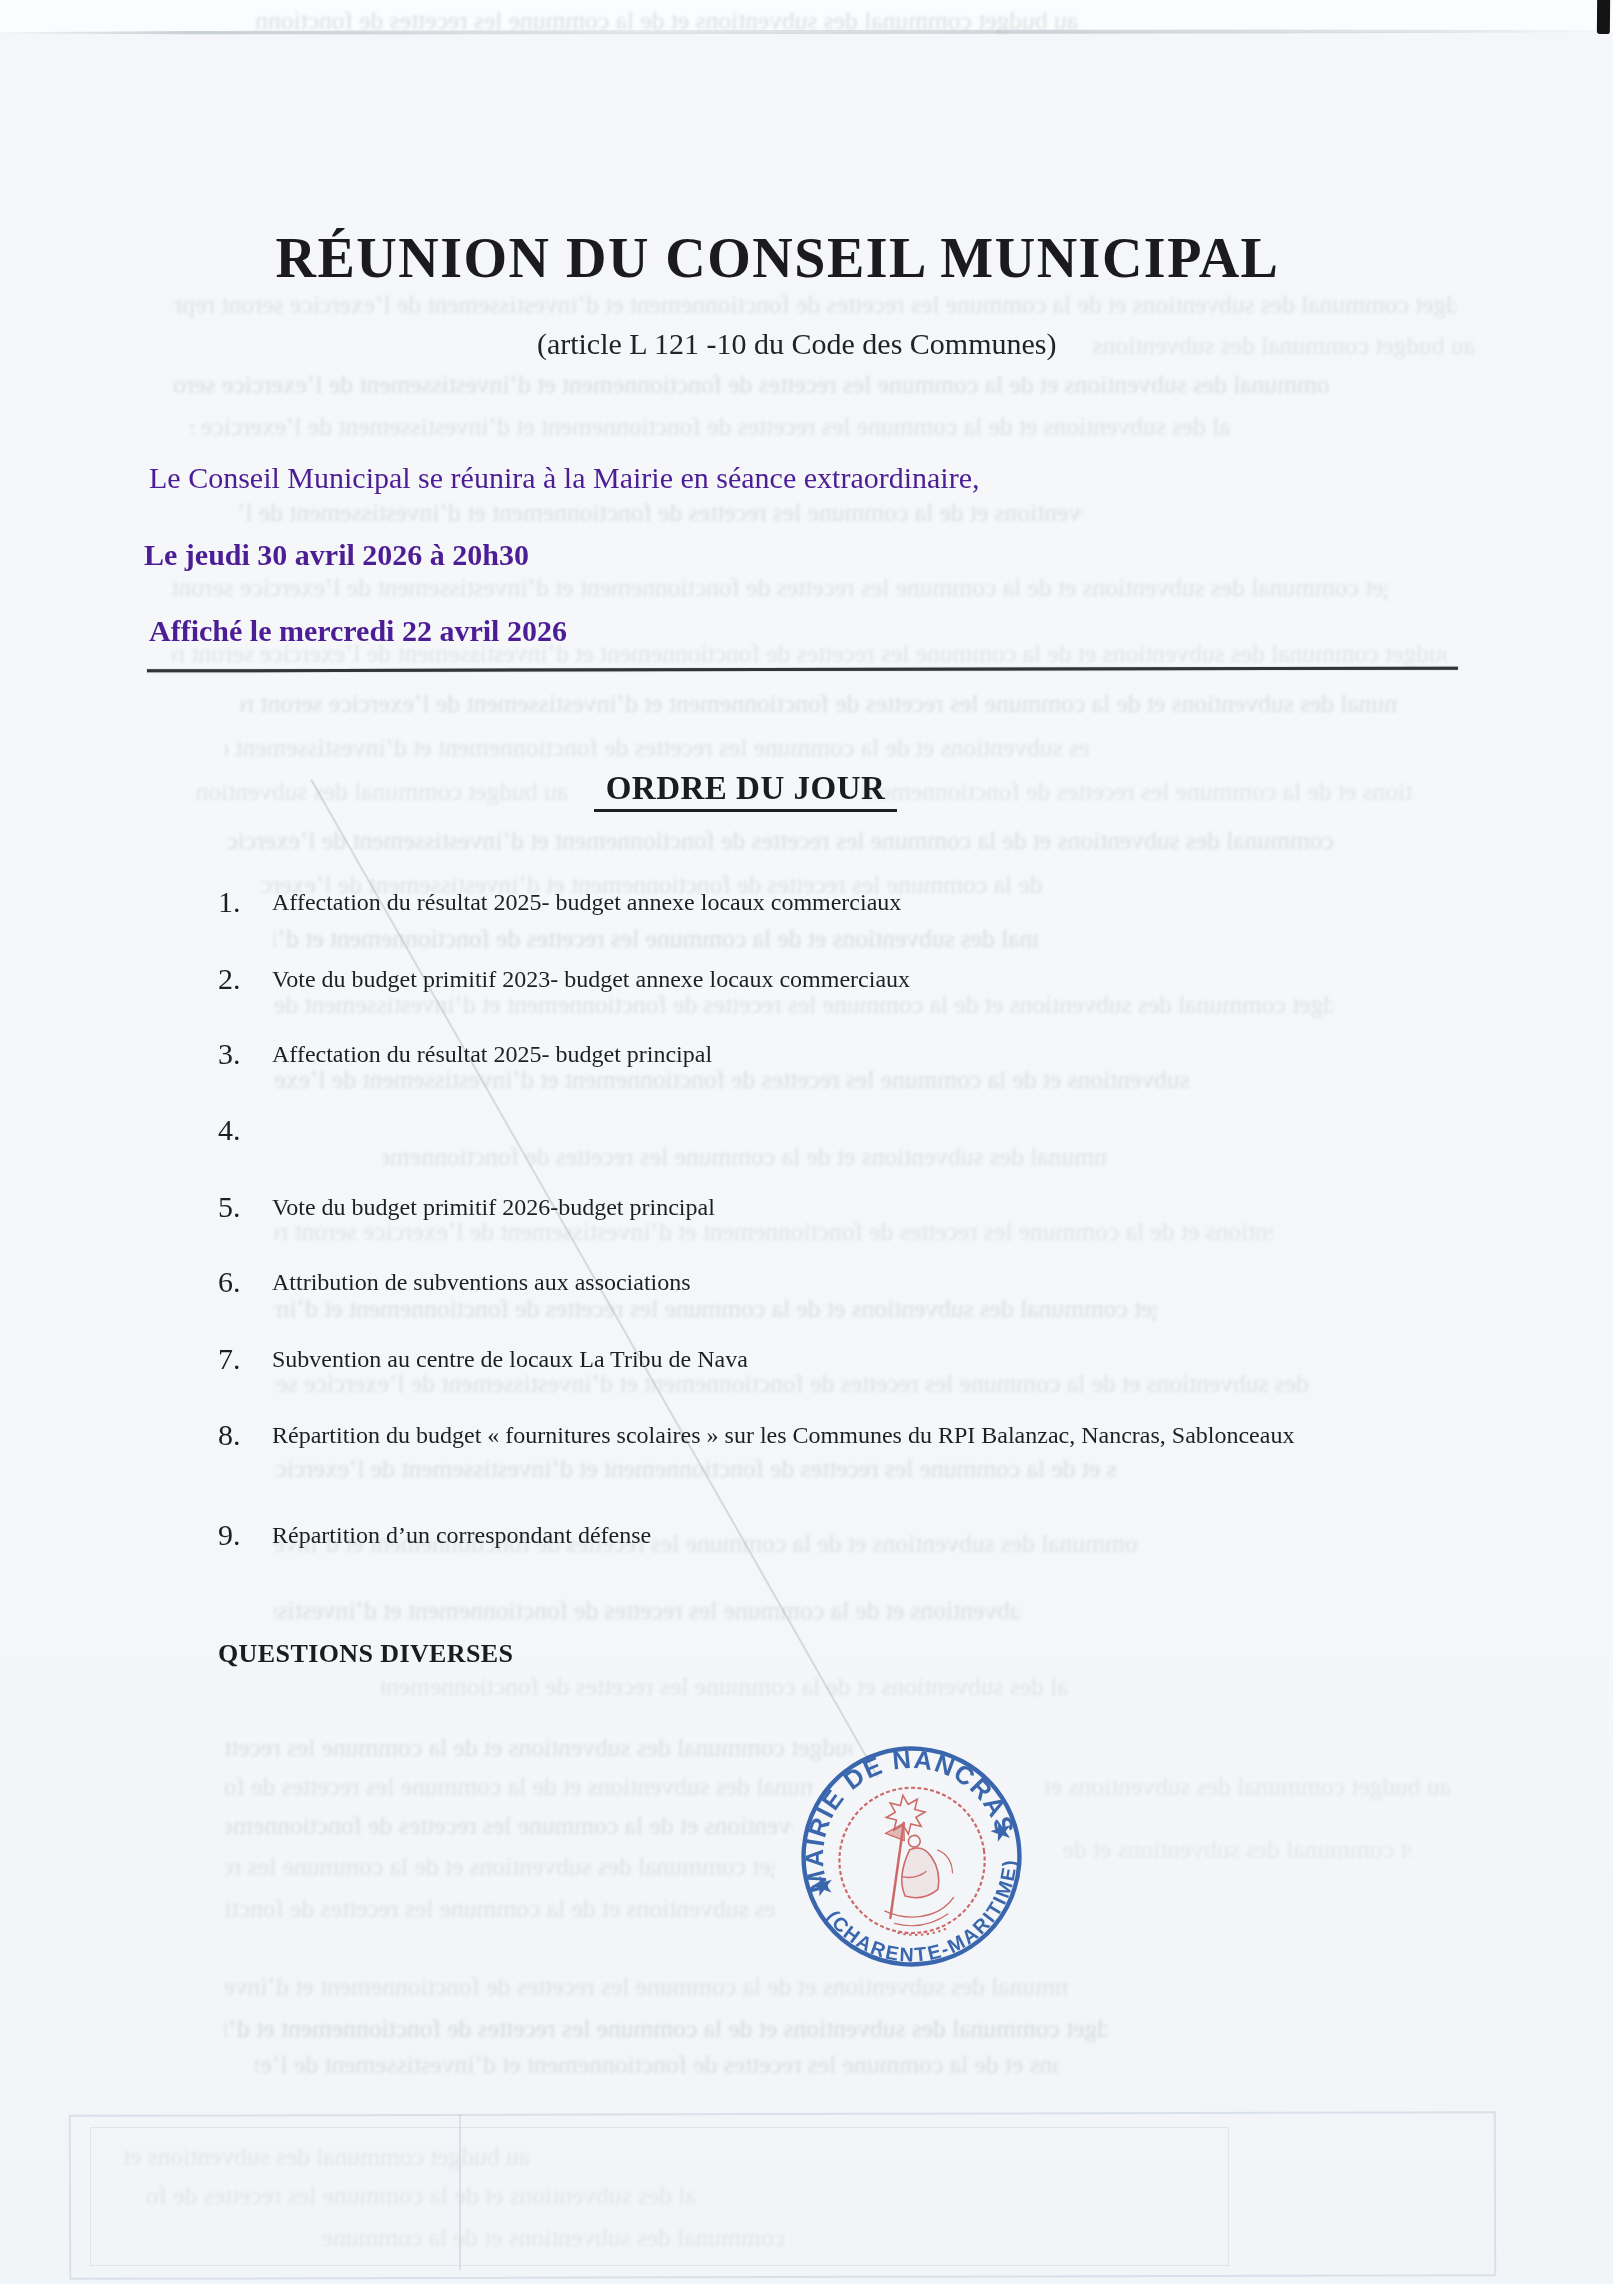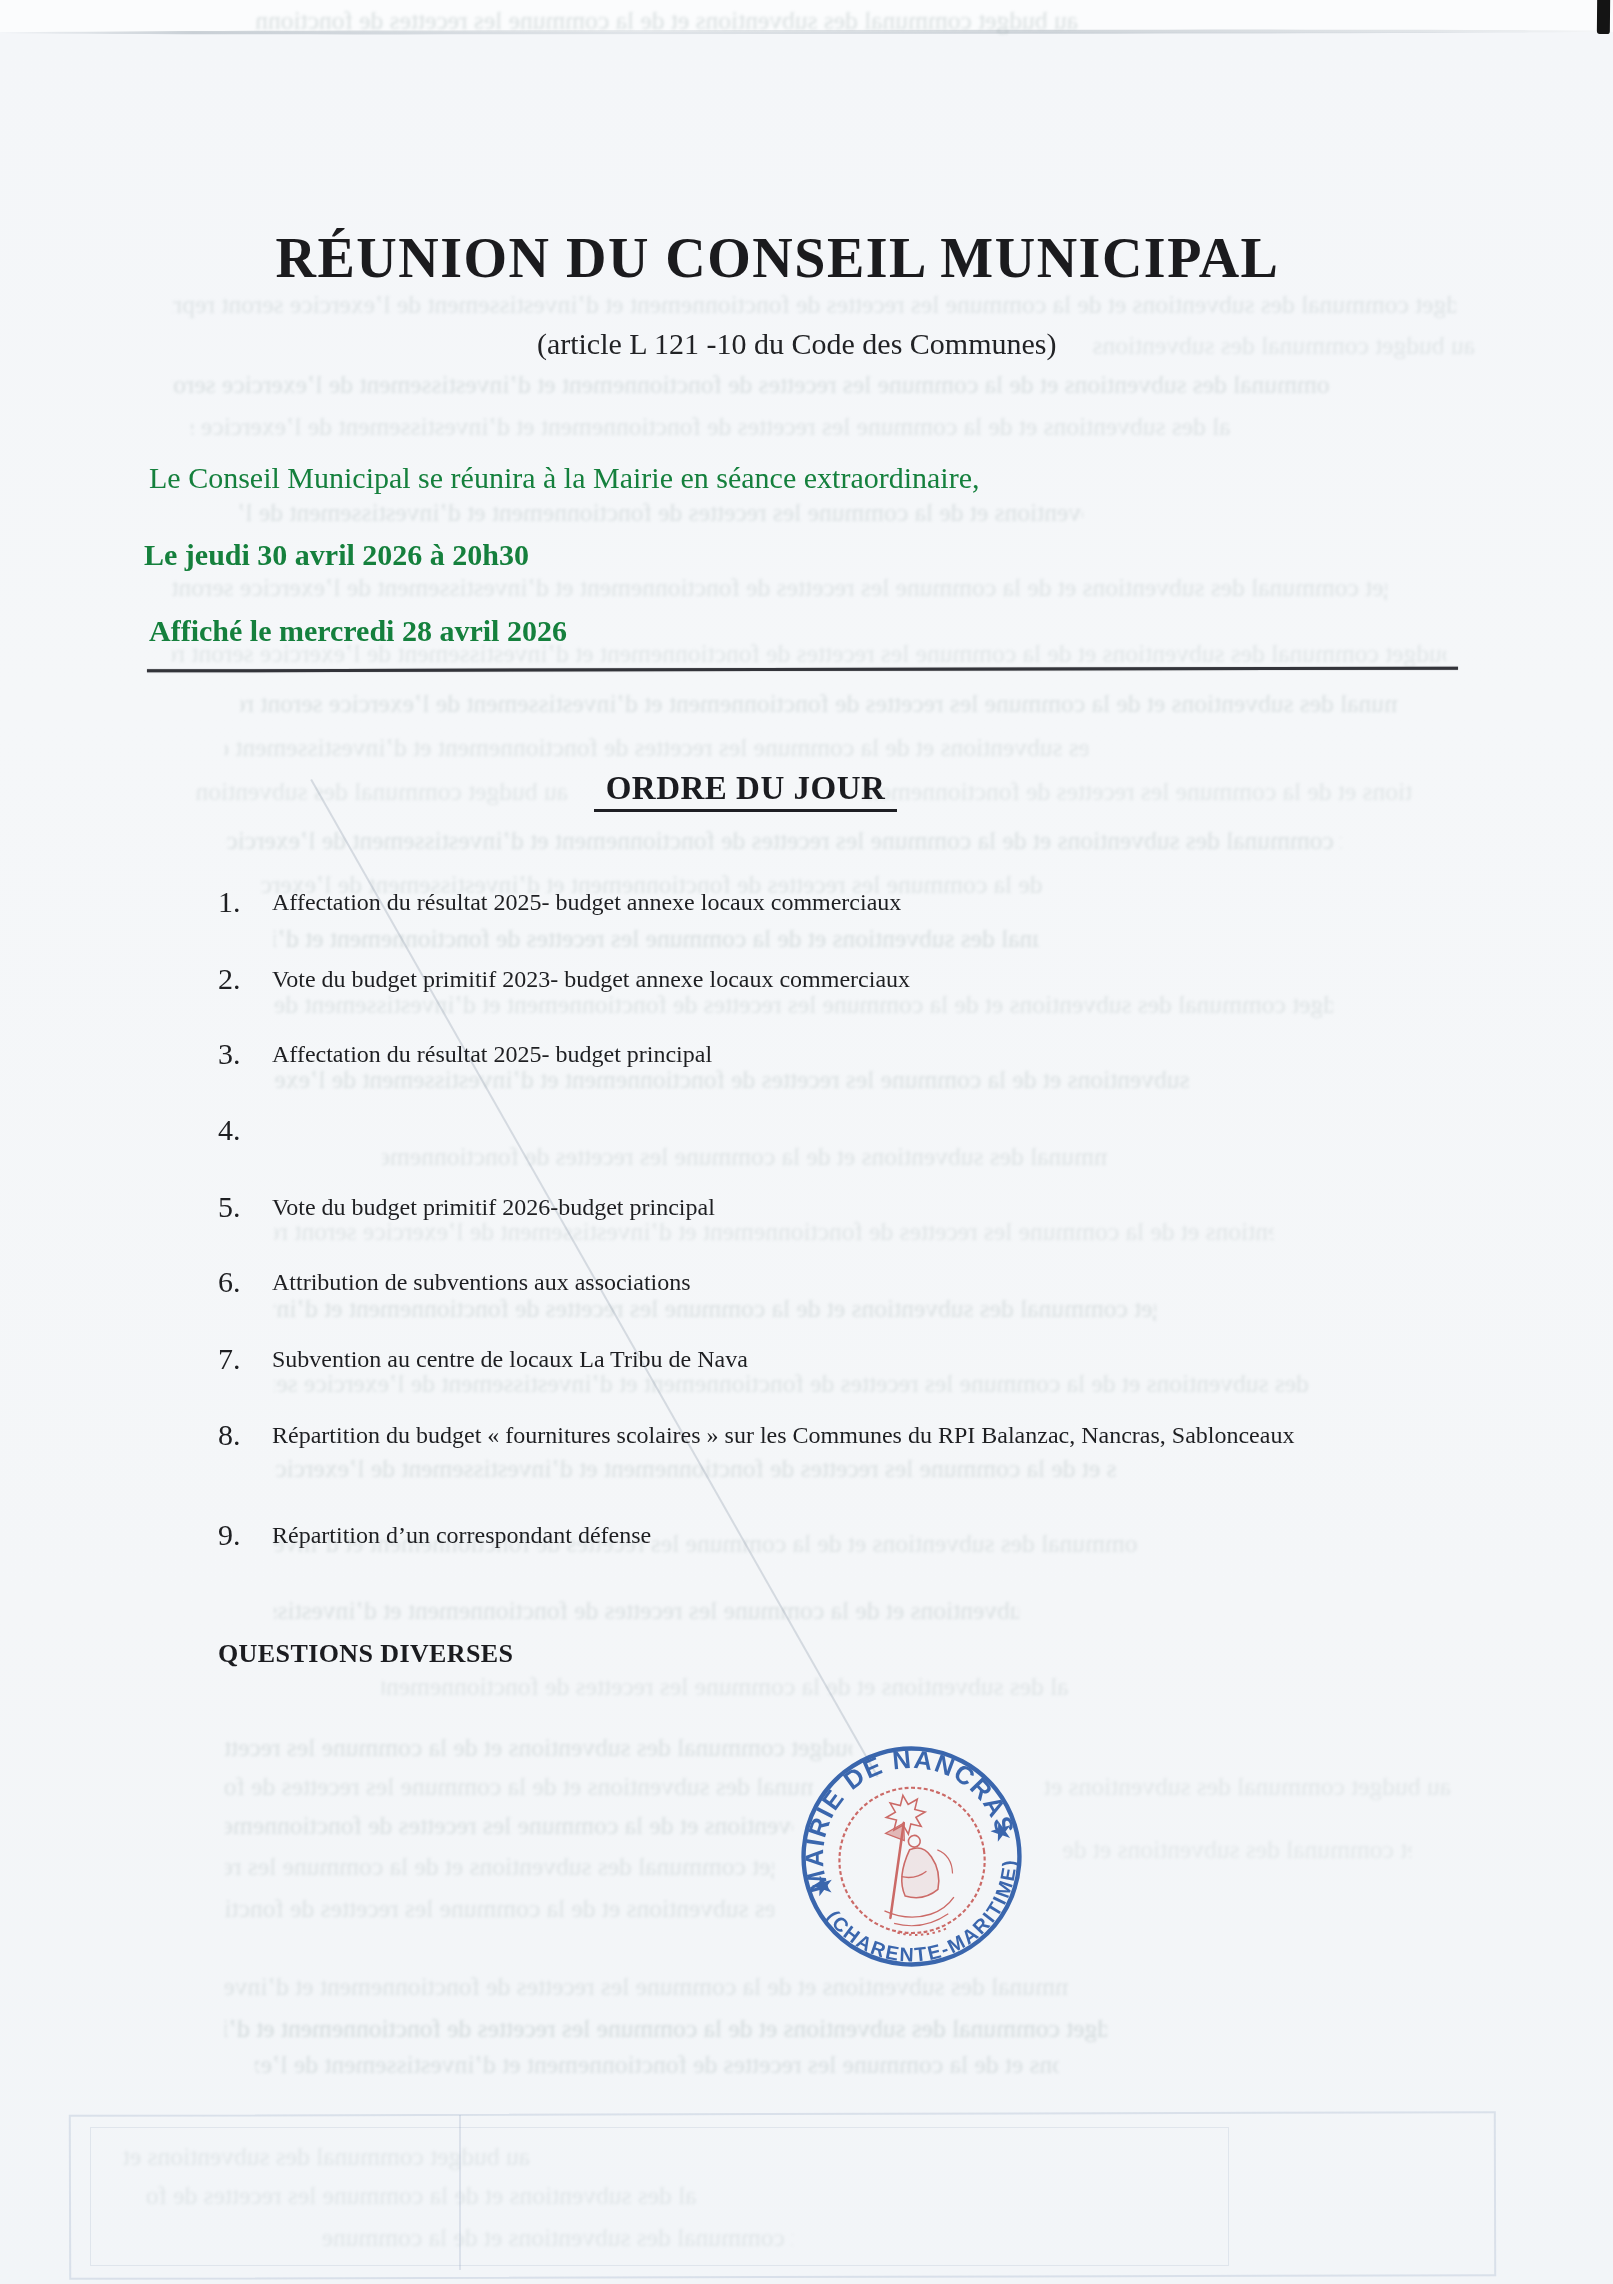--- a/index.html
+++ b/index.html
@@ -26,21 +26,21 @@
     position:absolute;top:188px;left:0;width:1613px;text-align:center;
     transform:translateX(-29px);
     font-size:56px;font-weight:bold;letter-spacing:1.5px;color:#1b1b1e;
     white-space:nowrap;
   }
   .subtitle{
     position:absolute;top:327px;left:0;width:1613px;text-align:center;
     transform:translateX(-9.8px);
     font-size:30px;color:#222326;
   }
-  .line{position:absolute;font-size:30px;color:#15803d;white-space:nowrap;}
+  .line{position:absolute;font-size:30px;color:#4c1d95;white-space:nowrap;}
   .b{font-weight:bold;}
   .rule{
     position:absolute;left:147px;top:668px;width:1311px;height:2.9px;
     background:#33343a;transform:rotate(-0.12deg);box-shadow:0 0 1px rgba(40,40,45,0.6);
   }
   .agenda-heading{
     position:absolute;top:770px;left:0;width:1613px;text-align:center;
     transform:translateX(-61px);
   }
   .agenda-heading span{
@@ -110,21 +110,21 @@
 <div class="bleed" style="top:2014px;left:225px;width:882px;opacity:.30;text-indent:-59px">au budget communal des subventions et de la commune les recettes de fonctionnement et d’investissement de l’exercice seront reprises au budget primitif des locaux commerciaux et des fournitures scolaires du RPI les questions diverses du conseil</div>
 <div class="bleed" style="top:2050px;left:255px;width:804px;opacity:.26;text-indent:-353px">au budget communal des subventions et de la commune les recettes de fonctionnement et d’investissement de l’exercice seront reprises au budget primitif des locaux commerciaux et des fournitures scolaires du RPI les questions diverses du conseil</div>
 
 <div class="crease" style="left:312px;top:779px;width:1147px;transform:rotate(60.4deg)"></div>
 
 <h1 class="title">RÉUNION DU CONSEIL MUNICIPAL</h1>
 <div class="subtitle">(article L 121 -10 du Code des Communes)</div>
 
 <p class="line" style="left:149px;top:431px">Le Conseil Municipal se réunira à la Mairie en séance extraordinaire,</p>
 <p class="line b" style="left:144px;top:508px">Le jeudi 30 avril 2026 à 20h30</p>
-<p class="line b" style="left:149px;top:584px">Affiché le mercredi 28 avril 2026</p>
+<p class="line b" style="left:149px;top:584px">Affiché le mercredi 22 avril 2026</p>
 
 <div class="rule"></div>
 
 <div class="agenda-heading">
   <span>ORDRE DU JOUR</span>
 </div>
 
 <div class="item" style="top:885px">
   <span class="num">1.</span>
   <span class="txt">Affectation du résultat 2025- budget annexe locaux commerciaux</span>

